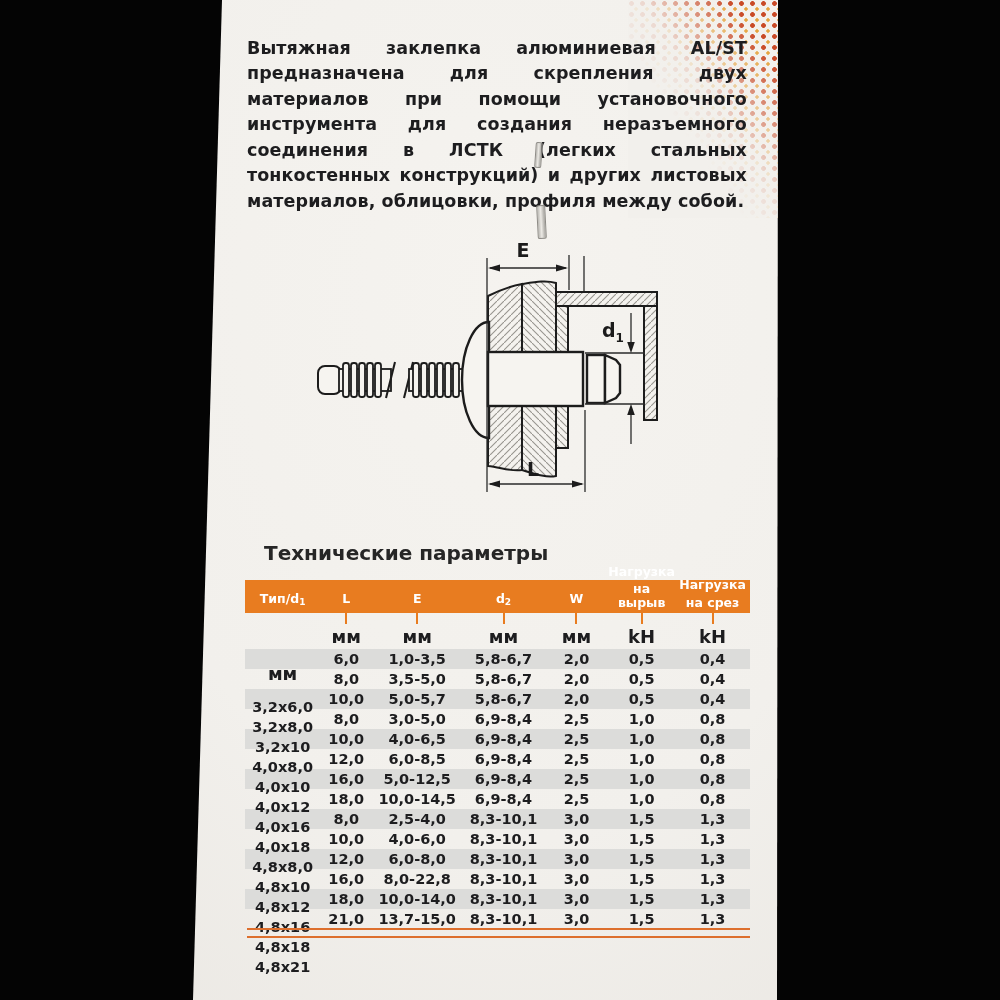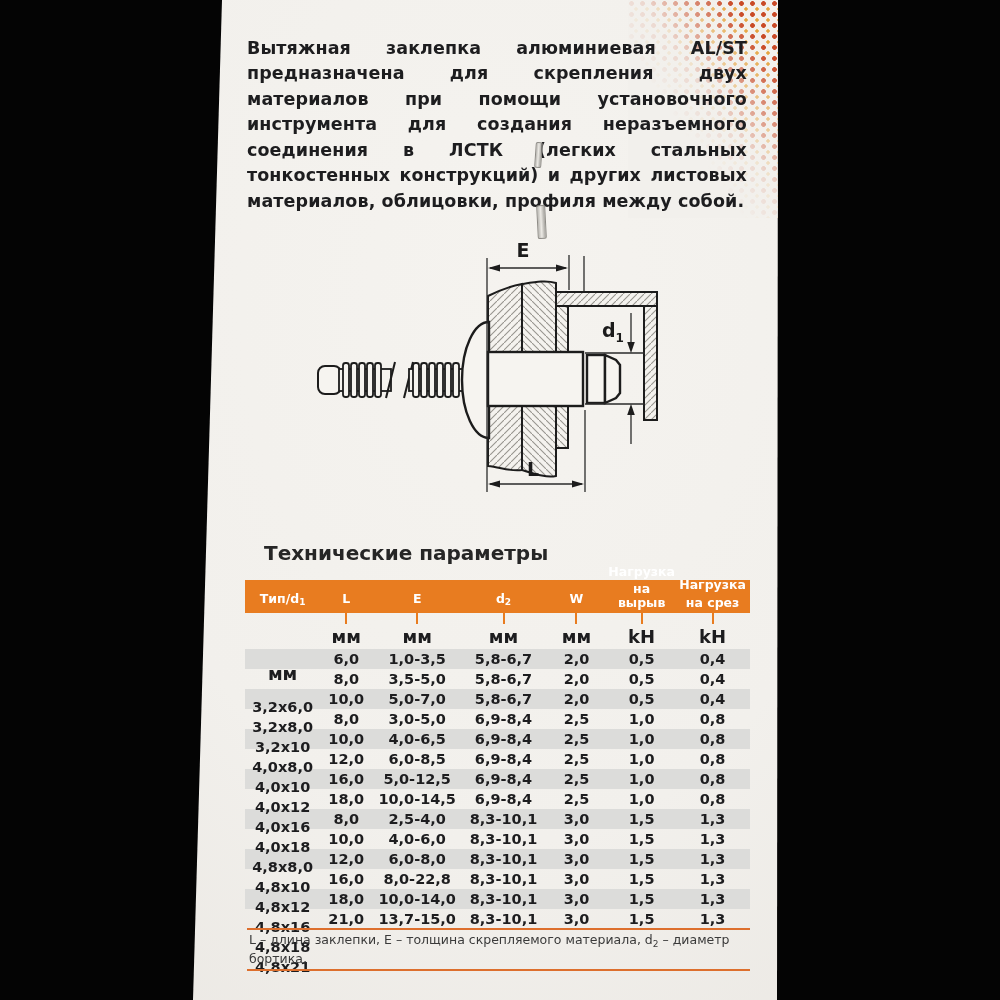--- a/index.html
+++ b/index.html
@@ -234,21 +234,21 @@
             <div class="c3">3,5-5,0</div>
             <div class="c4">5,8-6,7</div>
             <div class="c5">2,0</div>
             <div class="c6">0,5</div>
             <div class="c7">0,4</div>
           </div>
 
           <div class="trow striped">
             <div class="c1">3,2x10</div>
             <div class="c2">10,0</div>
-            <div class="c3">5,0-7,0</div>
+            <div class="c3">5,0-5,7</div>
             <div class="c4">5,8-6,7</div>
             <div class="c5">2,0</div>
             <div class="c6">0,5</div>
             <div class="c7">0,4</div>
           </div>
 
           <div class="trow">
             <div class="c1">4,0x8,0</div>
             <div class="c2">8,0</div>
             <div class="c3">3,0-5,0</div>
@@ -354,17 +354,16 @@
             <div class="c3">13,7-15,0</div>
             <div class="c4">8,3-10,1</div>
             <div class="c5">3,0</div>
             <div class="c6">1,5</div>
             <div class="c7">1,3</div>
           </div>
         </div>
     </div>
 
     <div class="footnote">
-      <div><span>L – длина заклепки, E – толщина скрепляемого материала, d</span><sub>2</sub><span> – диаметр бортика,</span></div>
     </div>
 
   </div>
 </div>
 
 </body></html>

